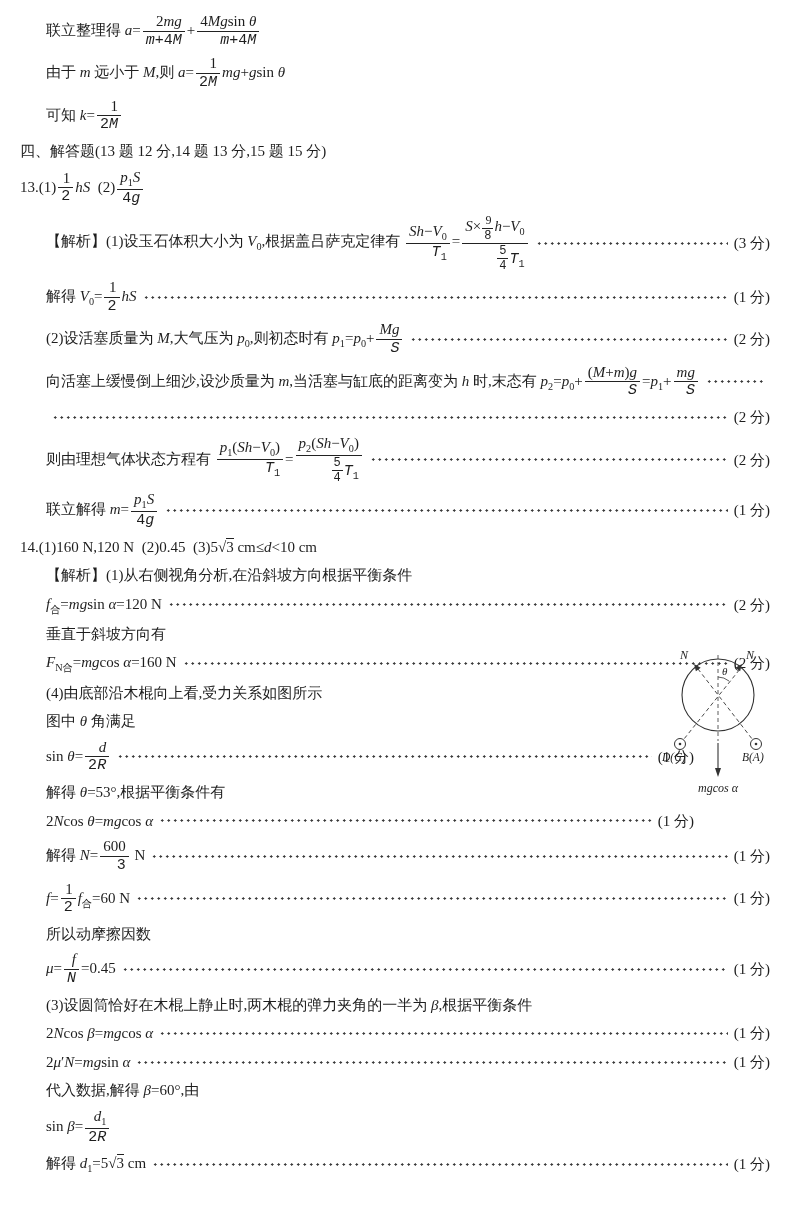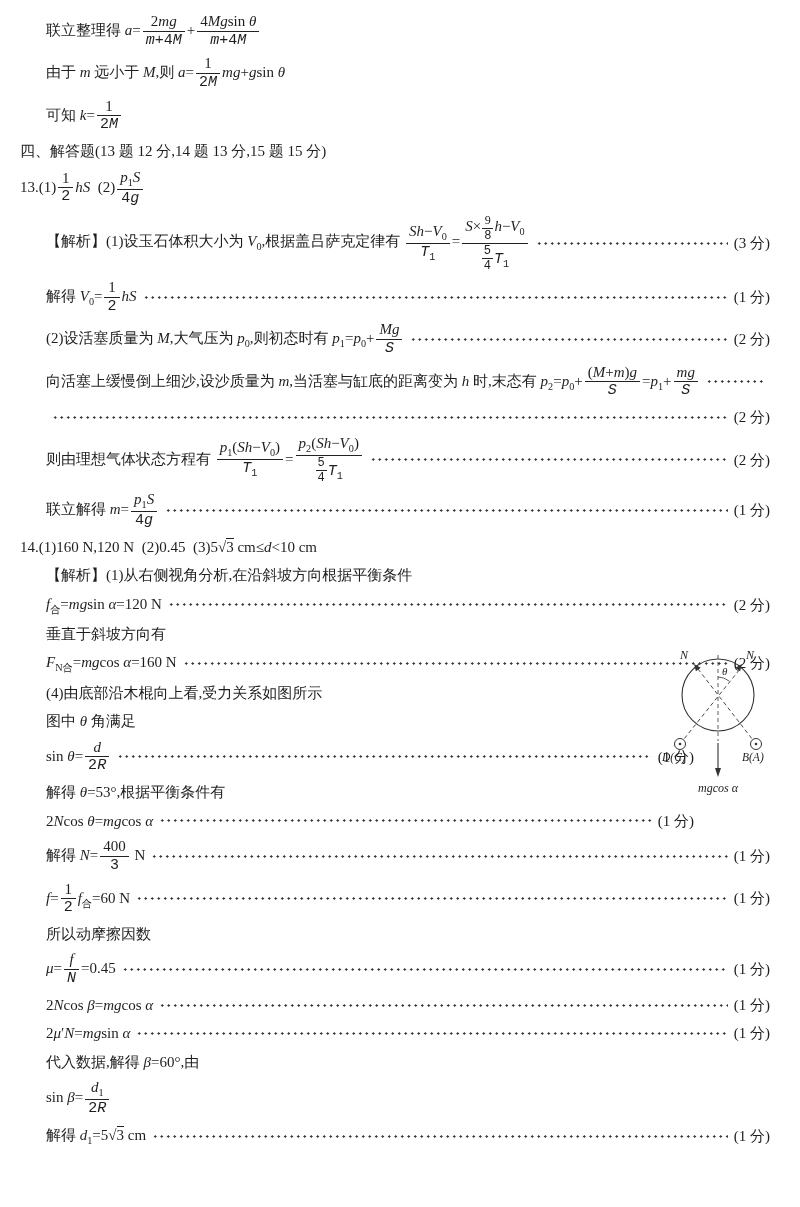--- a/index.html
+++ b/index.html
@@ -12,21 +12,21 @@
   .line { display:flex; align-items:center; padding:3px 0; margin-left:26px; line-height:1.5; }
   .line.noindent { margin-left:0; }
   .line.short { margin-right:76px; }
   .content { white-space:nowrap; }
   .leader {
     flex:1 1 auto; min-width:10px; height:3px; margin:0 6px; align-self:center;
     background-image:radial-gradient(circle, #3a3a3a 1.1px, transparent 1.35px);
     background-size:6.5px 3px; background-repeat:repeat-x; background-position:left center;
   }
   .score { white-space:nowrap; }
-  .frac { display:inline-block; vertical-align:middle; text-align:center; margin:0 2px; line-height:1.18; }
+  .frac { display:inline-block; vertical-align:middle; text-align:right; margin:0 2px; line-height:1.18; }
   .frac .num { display:block; border-bottom:1px solid #222; padding:0 3px; }
   .frac .den { display:block; padding:0 3px;font-family:Liberation Mono, monospace; }
   .frac .frac { font-size:0.8em; margin:0 1px; vertical-align:middle; }
   .frac .frac .num, .frac .frac .den { padding:0 2px; }
   sub { font-size:0.68em; }
   .ov { border-top:1px solid #222; }
   i { font-style:italic; }
   b { font-weight:normal; }
   .diagram { position:absolute; top:645px; right:14px; width:132px; }
   .diagram svg { display:block; }
@@ -119,36 +119,39 @@
       </div>
       <div class="line">
         <span class="content">解得 <i>θ</i>=53°,根据平衡条件有</span>
       </div>
       <div class="line short">
         <span class="content">2<i>N</i>cos <i>θ</i>=<i>mg</i>cos <i>α</i></span>
         <span class="leader"></span>
         <span class="score">(1 分)</span>
       </div>
       <div class="line">
-        <span class="content">解得 <i>N</i>=<span class="frac"><span class="num">400</span><span class="den">3</span></span> N</span>
+        <span class="content">解得 <i>N</i>=<span class="frac"><span class="num">600</span><span class="den">3</span></span> N</span>
         <span class="leader"></span>
         <span class="score">(1 分)</span>
       </div>
       <div class="line">
         <span class="content"><i>f</i>=<span class="frac"><span class="num">1</span><span class="den">2</span></span><i>f</i><sub>合</sub>=60 N</span>
         <span class="leader"></span>
         <span class="score">(1 分)</span>
       </div>
       <div class="line">
         <span class="content">所以动摩擦因数</span>
       </div>
       <div class="line">
         <span class="content"><i>μ</i>=<span class="frac"><span class="num"><i>f</i></span><span class="den"><i>N</i></span></span>=0.45</span>
         <span class="leader"></span>
         <span class="score">(1 分)</span>
+      </div>
+      <div class="line">
+        <span class="content">(3)设圆筒恰好在木棍上静止时,两木棍的弹力夹角的一半为 <i>β</i>,根据平衡条件</span>
       </div>
       <div class="line">
         <span class="content">2<i>N</i>cos <i>β</i>=<i>mg</i>cos <i>α</i></span>
         <span class="leader"></span>
         <span class="score">(1 分)</span>
       </div>
       <div class="line">
         <span class="content">2<i>μ</i>′<i>N</i>=<i>mg</i>sin <i>α</i></span>
         <span class="leader"></span>
         <span class="score">(1 分)</span>

